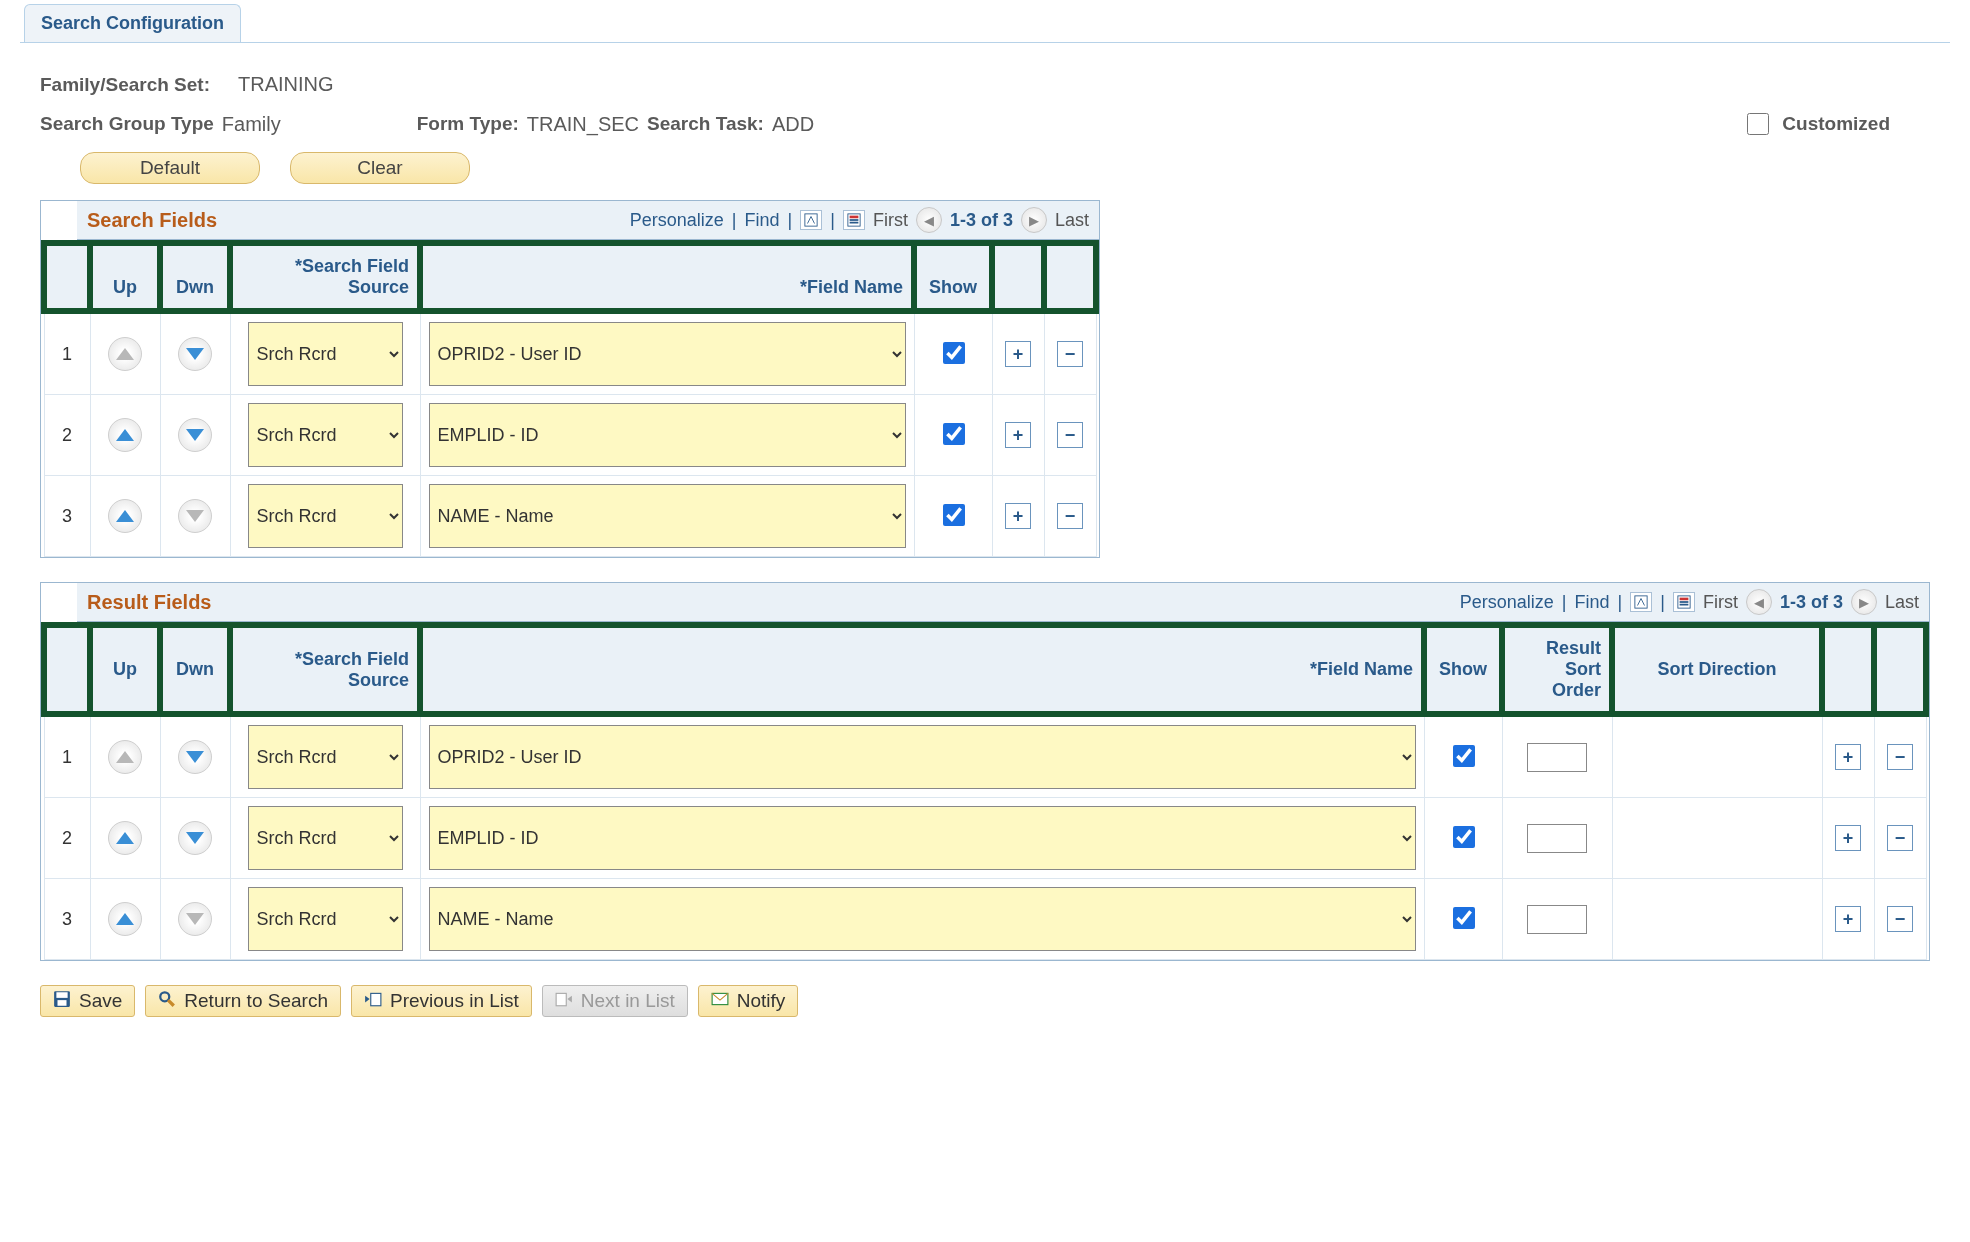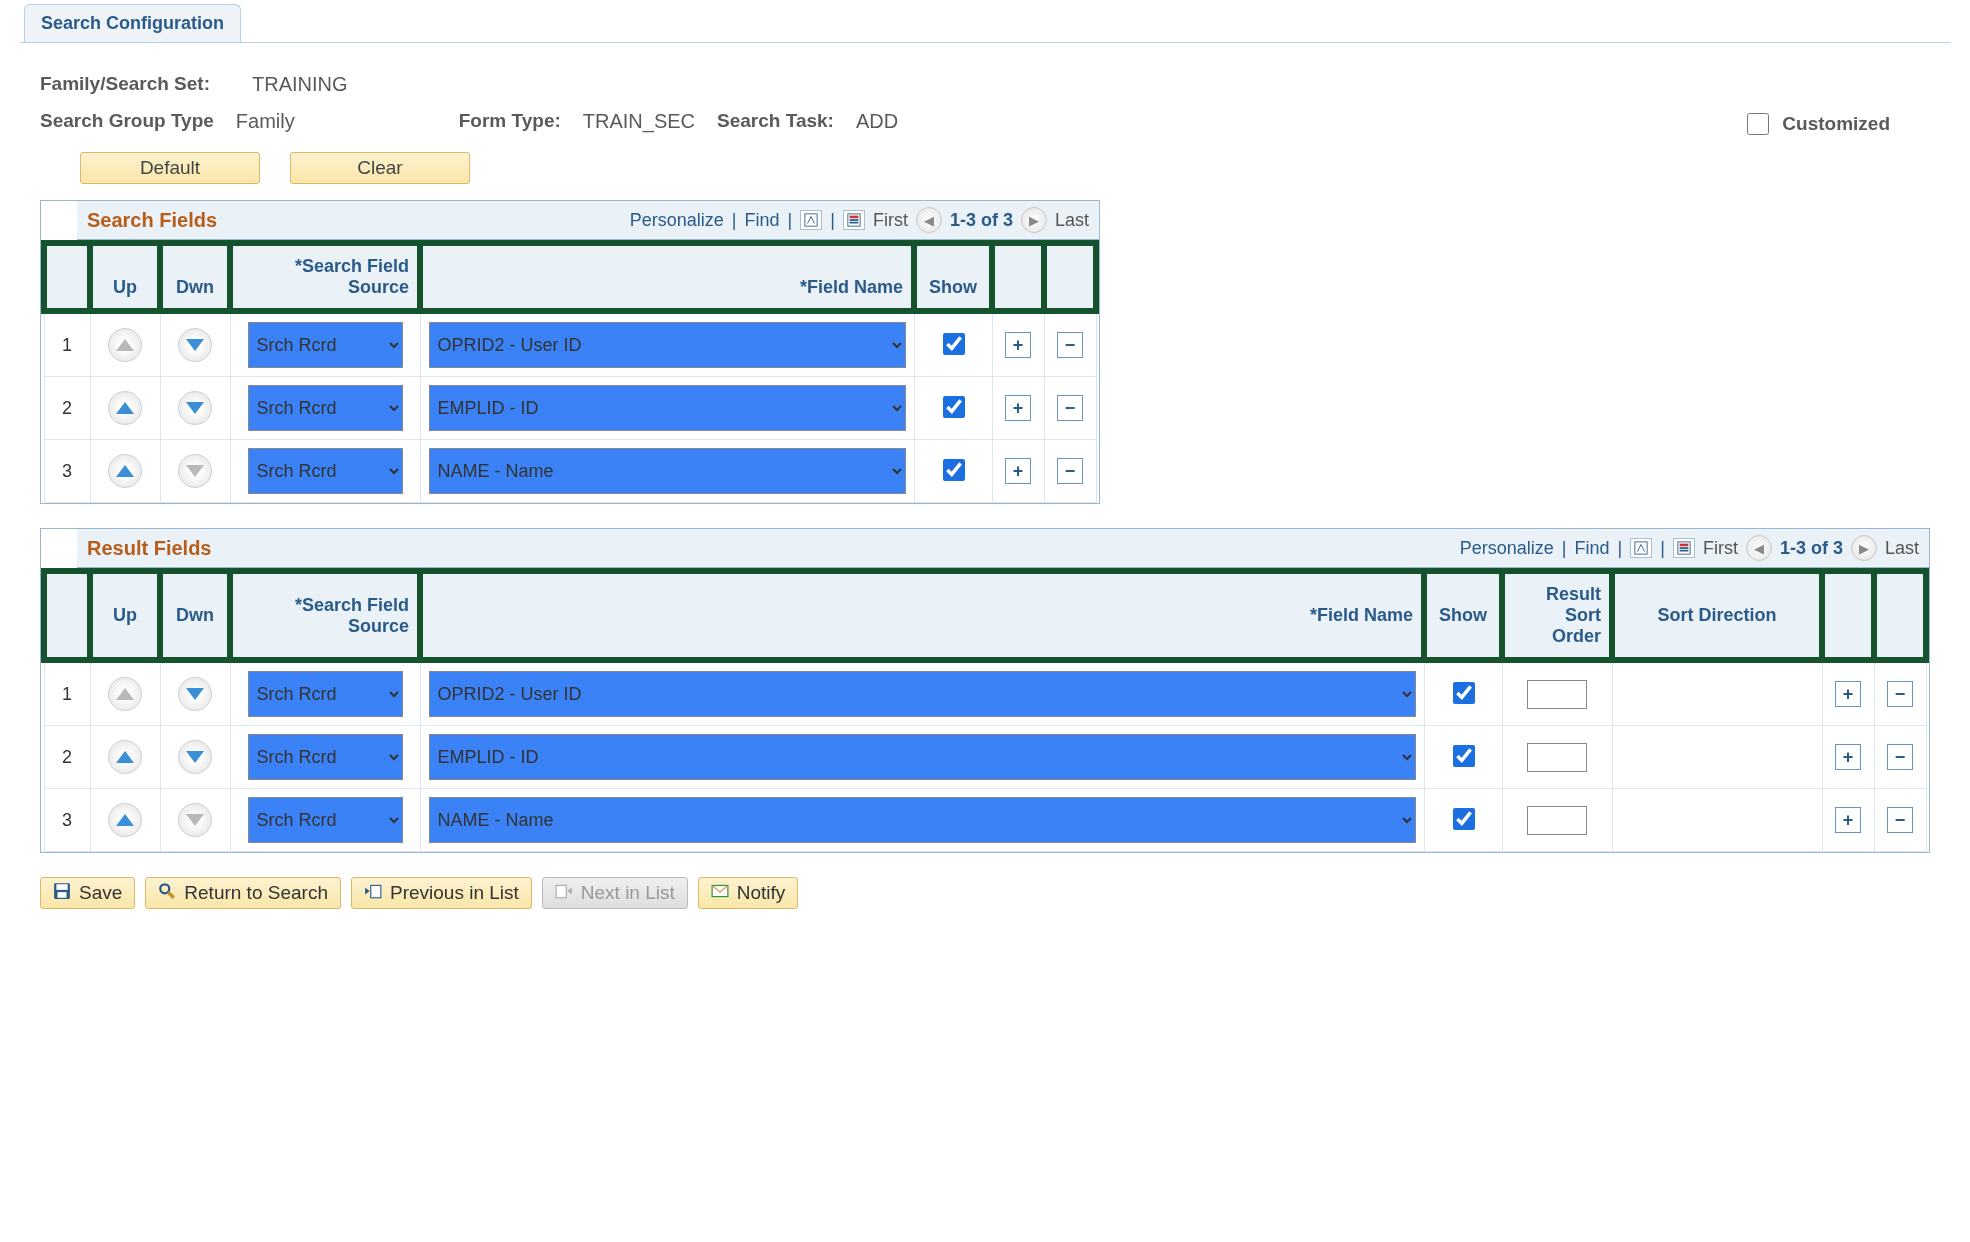--- a/index.html
+++ b/index.html
@@ -29,38 +29,38 @@
     font-weight: bold;
     font-size: 18px;
     margin-left: 4px;
     margin-top: 4px;
   }
   .form-area {
     padding: 10px 20px 0 20px;
   }
   .form-row {
     display: flex;
-    align-items: flex-start;
+    align-items: center;
     margin-bottom: 14px;
-    gap: 22px;
+    gap: 8px;
     flex-wrap: wrap;
   }
   .label-txt {
     color: #5a5a5a;
     font-size: 19px;
   }
   .label-bold { font-weight: bold; }
   .value-txt {
     color: #5a5a5a;
     font-size: 20px;
   }
   .btn-yellow {
     background: linear-gradient(#fdf2d0, #f9e6a8);
     border: 1px solid #d9b86b;
-    border-radius: 3px;
+    border-radius: 14px;
     color: #444;
     font-size: 19px;
     padding: 4px 0;
     width: 180px;
     text-align: center;
     cursor: pointer;
   }
   .btn-row { display:flex; gap: 30px; margin: 8px 0 16px 40px; }
   .grid {
     border: 1px solid #9bb7d0;
@@ -130,23 +130,23 @@
     border: 1px solid #cfcfcf;
     display:inline-flex; align-items:center; justify-content:center;
     cursor:pointer;
   }
   .tri-up   { width:0;height:0;border-left:9px solid transparent;border-right:9px solid transparent;border-bottom:12px solid #3a8fd6; }
   .tri-down { width:0;height:0;border-left:9px solid transparent;border-right:9px solid transparent;border-top:12px solid #3a8fd6; }
   .tri-up.gray   { border-bottom-color:#b8b8b8; }
   .tri-down.gray { border-top-color:#b8b8b8; }
   select.sel {
     font-size: 18px;
-    padding: 11px 4px;
+    padding: 20px 4px;
     border:1px solid #888;
-    background:#3b82f6;
+    background:#fef9c3;
     color:#333;
   }
   .sel-source { width: 155px; }
   .sel-field  { width: 100%; min-width: 400px; text-align:left;}
   td.field-cell { text-align:left; padding-left:12px; padding-right:12px; }
   .chk { width: 22px; height:22px; accent-color:#1b6fe0; }
   .pm-btn {
     width: 26px; height: 26px;
     border: 1px solid #6a94bd;
     background: #fff;

